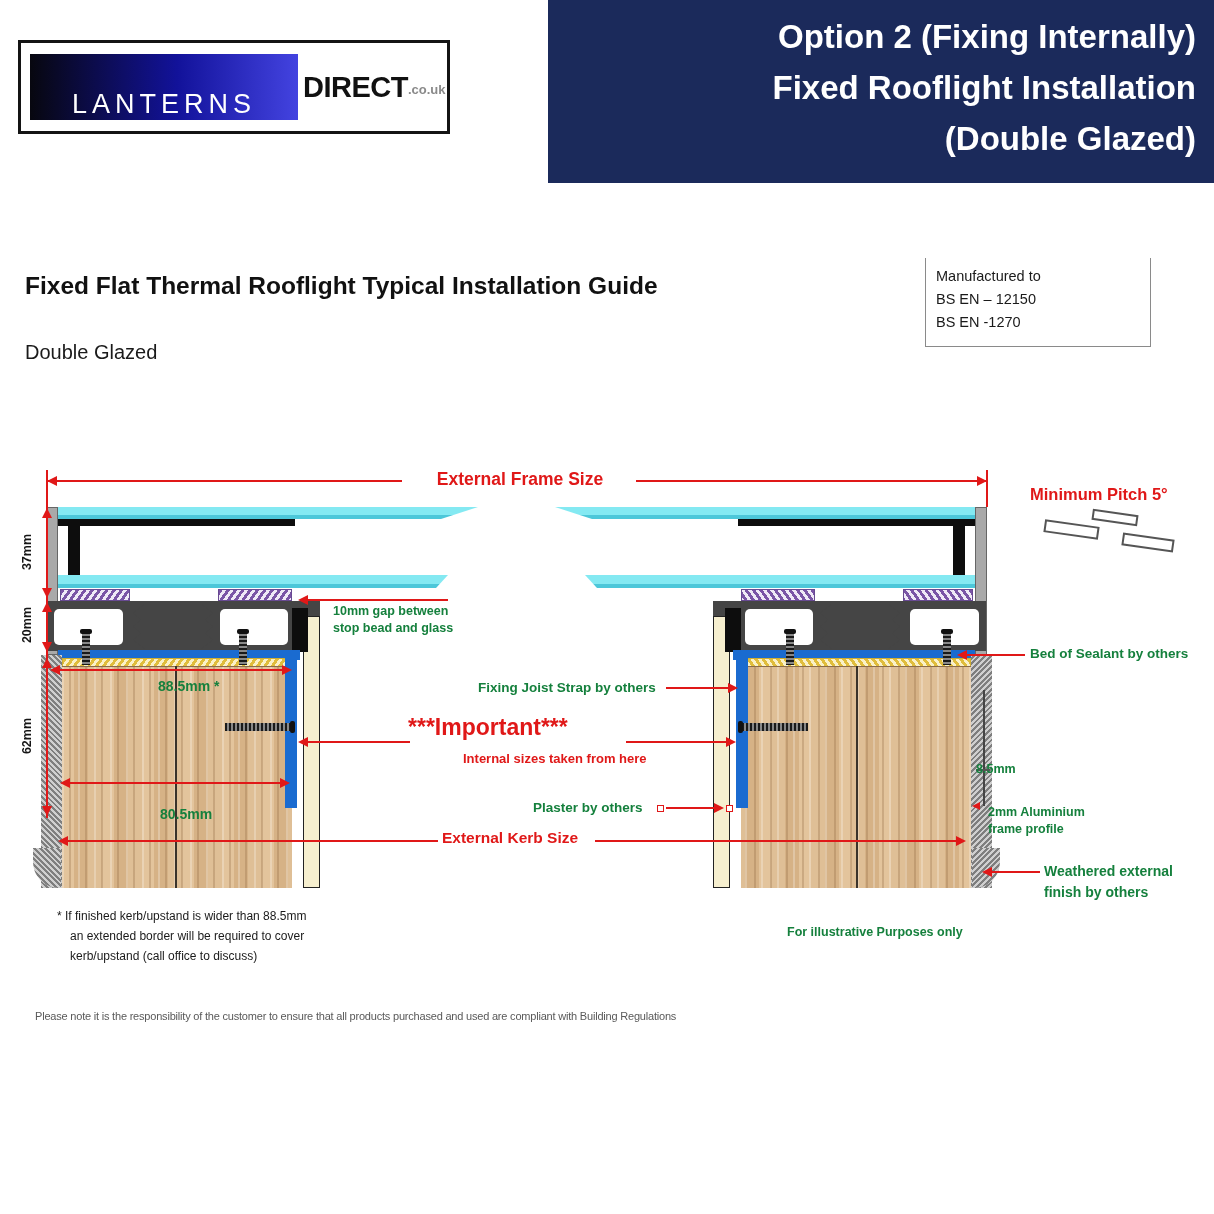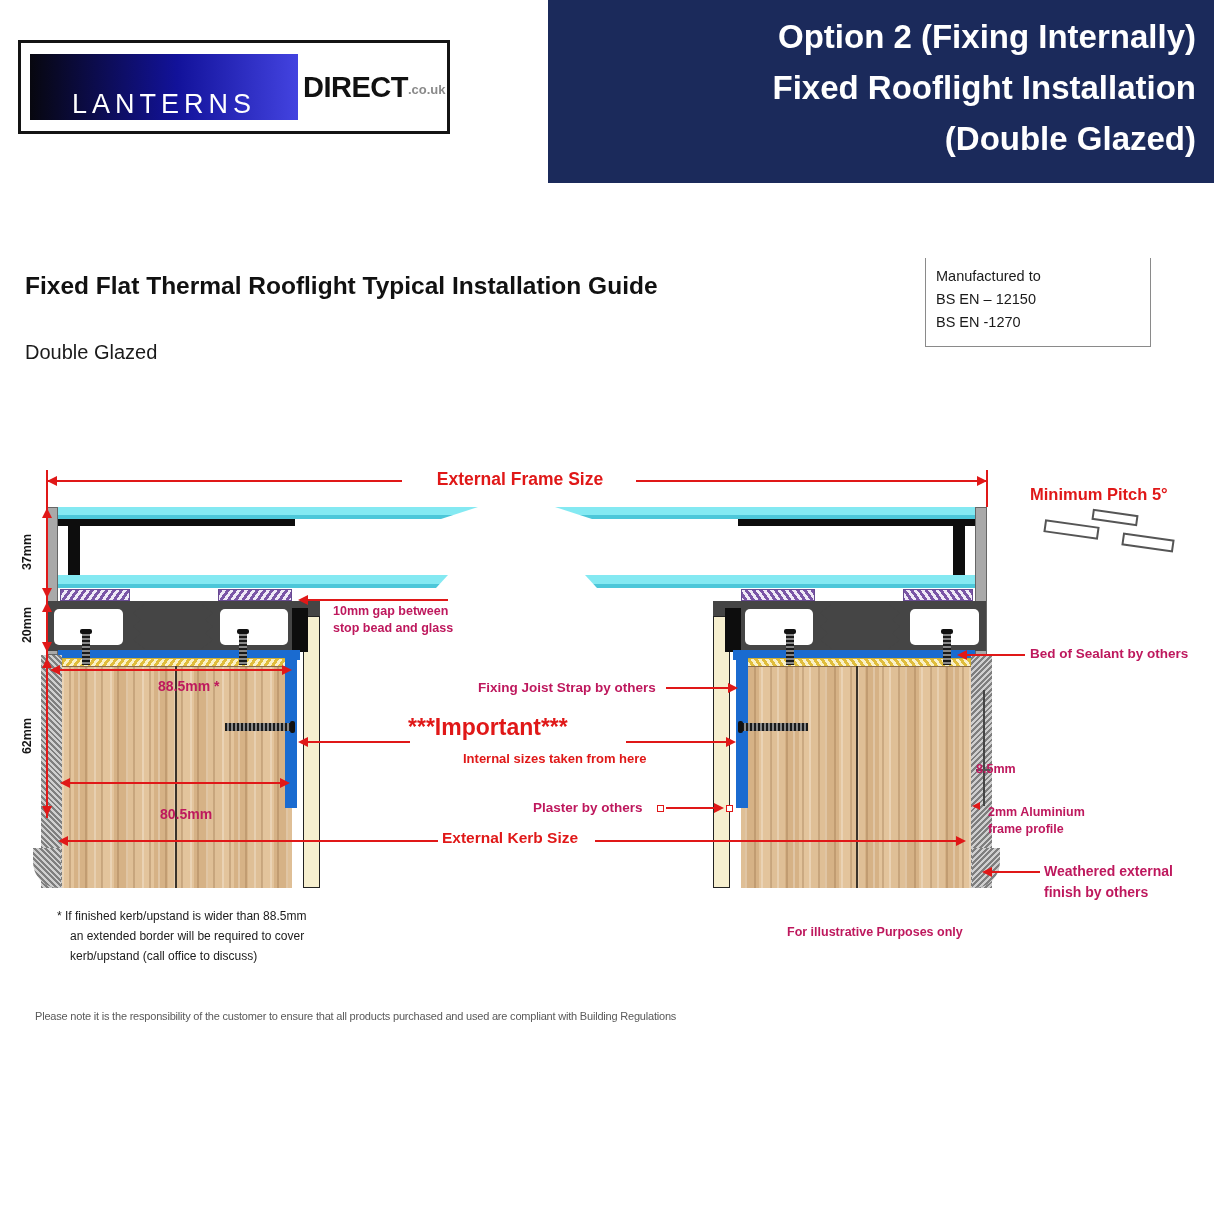--- a/index.html
+++ b/index.html
@@ -73,21 +73,21 @@
            background:repeating-linear-gradient(90deg,#1a1a1a 0 2px,#888 2px 4px);}
   .screw-h::after{content:"";position:absolute;right:-2px;top:-2px;width:5px;height:12px;background:#111;border-radius:2px;}
   
   .rl{position:absolute;background:#e01818;}
   .ah{position:absolute;width:0;height:0;}
   .ah.l{border-top:5px solid transparent;border-bottom:5px solid transparent;border-right:10px solid #e01818;}
   .ah.r{border-top:5px solid transparent;border-bottom:5px solid transparent;border-left:10px solid #e01818;}
   .ah.u{border-left:5px solid transparent;border-right:5px solid transparent;border-bottom:10px solid #e01818;}
   .ah.d{border-left:5px solid transparent;border-right:5px solid transparent;border-top:10px solid #e01818;}
   .redlab{position:absolute;color:#e01818;font-weight:bold;}
-  .blklab{position:absolute;color:#be185d;font-weight:bold;}
+  .blklab{position:absolute;color:#15803d;font-weight:bold;}
   .dim-rot{position:absolute;width:60px;height:16px;line-height:16px;text-align:center;
            transform:rotate(-90deg);font-weight:bold;font-size:12.5px;color:#151515;}
   .sq{position:absolute;width:7px;height:7px;background:#fff;border:1.5px solid #e01818;box-sizing:border-box;}
   .pitch-bar{position:absolute;background:#fff;border:2px solid #555;box-sizing:border-box;}
   .thinv{position:absolute;background:#444;}
   .footnote{position:absolute;left:57px;top:906px;font-size:12px;line-height:20px;color:#1a1a1a;}
   .footnote .ind{padding-left:13px;}
   .footer-note{position:absolute;left:35px;top:1010px;font-size:11px;color:#595959;letter-spacing:-0.2px;}
 </style>
 </head>

